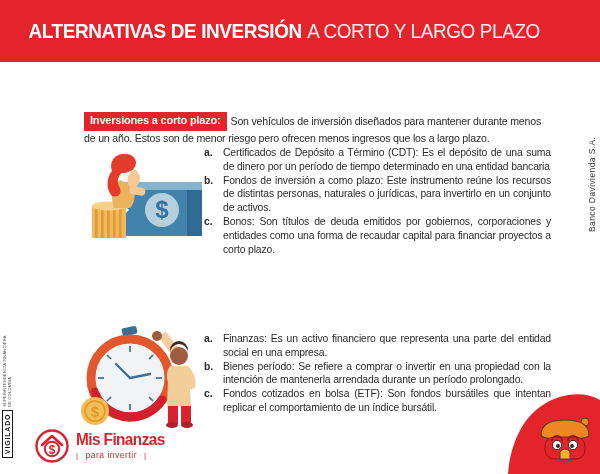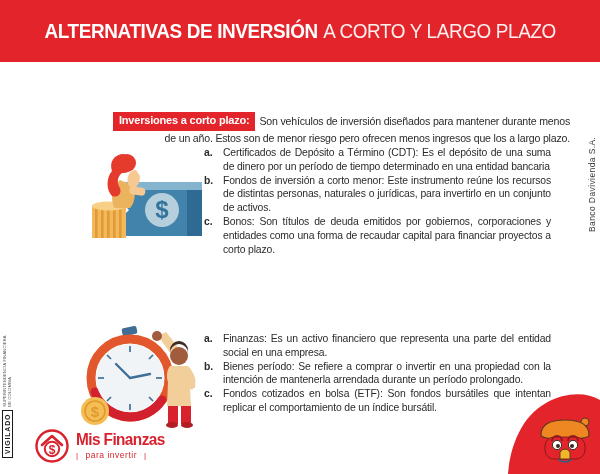--- a/index.html
+++ b/index.html
@@ -1,25 +1,25 @@
 <!DOCTYPE html>
 <html><head>
 <meta charset="utf-8">
 <style>
   html,body{margin:0;padding:0;background:#e8e8e8;}
   .page{position:relative;width:600px;height:474px;background:#ffffff;overflow:hidden;
         font-family:"Liberation Sans",sans-serif;color:#2b2b2b;margin:0 auto;}
   
   .header{position:absolute;left:0;top:0;width:600px;height:62px;background:#E3242B;
-          display:flex;align-items:center;justify-content:center;}
+          display:flex;align-items:center;}
   .header h1{margin:0;font-size:21px;color:#fff;letter-spacing:-0.4px;transform:scaleX(0.9);white-space:nowrap;}
   .header .t-bold{font-weight:700;}
   .header .t-light{font-weight:400;color:rgba(255,255,255,0.93);margin-left:6px;}
   
-  .intro{position:absolute;font-size:10.6px;line-height:1.42;letter-spacing:-0.2px;text-align:right;margin-left:16px;}
+  .intro{position:absolute;font-size:10.6px;line-height:1.42;letter-spacing:-0.2px;text-align:left;}
   .intro-1{left:84px;top:101px;width:470px;}
   .intro-2{left:84px;top:285px;width:479px;}
   .badge{display:inline-block;background:#E3242B;color:#fff;font-weight:700;font-size:11px;
          padding:1.5px 6px 2px 6px;margin-right:4px;letter-spacing:-0.2px;}
   
   .list{position:absolute;left:204px;width:347px;font-size:10.4px;line-height:1.33;letter-spacing:-0.15px;}
   .list-1{top:146px;}
   .list-2{top:332px;}
   .item{display:flex;margin:0;}
   .marker{flex:0 0 19px;font-weight:700;}
@@ -87,21 +87,21 @@
     </svg>
   </div>
 
   <div class="list list-1">
     <div class="item">
       <span class="marker">a.</span>
       <span class="itext"><b>Certificados de Depósito a Término (CDT):</b> <span>Es el depósito de una suma de dinero por un período de tiempo determinado en una entidad bancaria</span></span>
     </div>
     <div class="item">
       <span class="marker">b.</span>
-      <span class="itext"><b>Fondos de inversión a corto menor:</b> <span>Este instrumento reúne los recursos de distintas personas, naturales o jurídicas, para invertirlo en un conjunto de activos.</span></span>
+      <span class="itext"><b>Fondos de inversión a como plazo:</b> <span>Este instrumento reúne los recursos de distintas personas, naturales o jurídicas, para invertirlo en un conjunto de activos.</span></span>
     </div>
     <div class="item">
       <span class="marker">c.</span>
       <span class="itext"><b>Bonos:</b> <span>Son títulos de deuda emitidos por gobiernos, corporaciones y entidades como una forma de recaudar capital para financiar proyectos a corto plazo.</span></span>
     </div>
   </div>
 
 
   <div class="illo illo-2">
     <svg width="124" height="108" viewBox="0 0 124 108">

